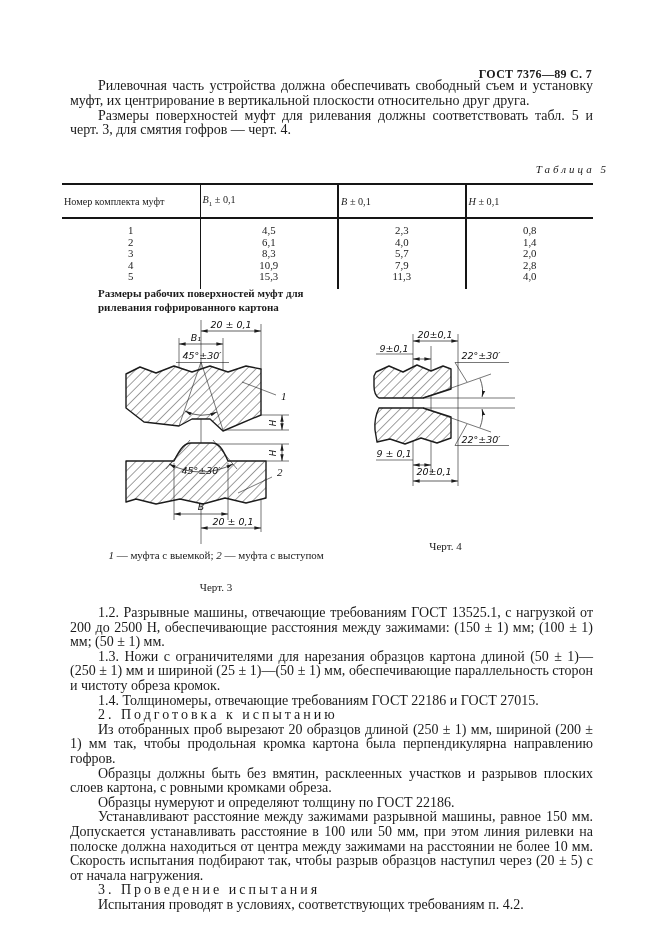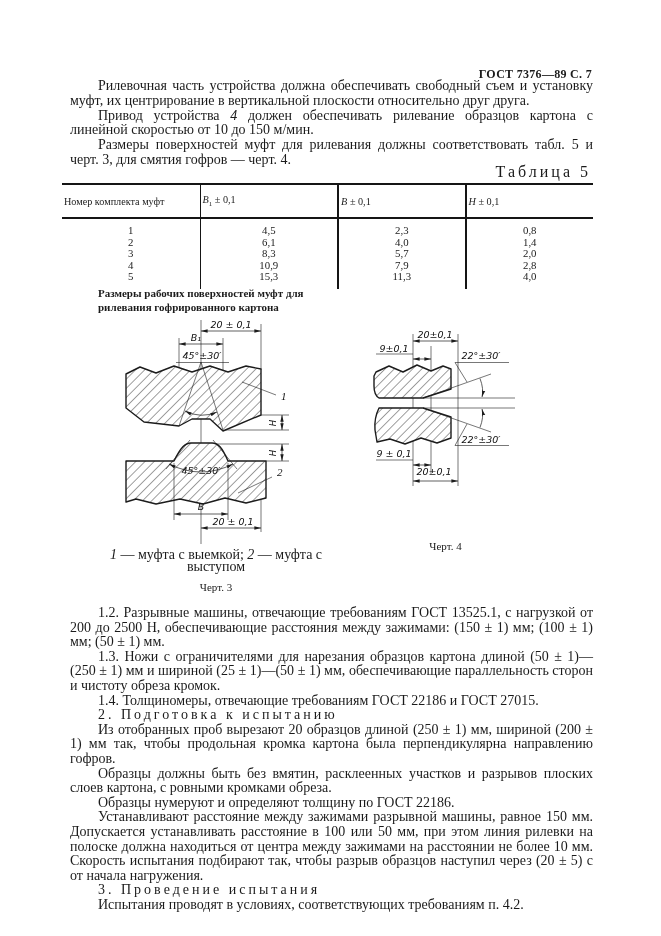--- a/index.html
+++ b/index.html
@@ -13,22 +13,22 @@
   .gost-header {
     position:absolute; top:46px; left:70px; right:69px;
     text-align:right; font-weight:bold; font-size:12px; letter-spacing:.3px;margin-top:21px;
   }
   .textblock { position:absolute; left:70px; width:523px; font-size:14px; line-height:14.8px; text-align:justify; }
   .intro { top:79px; }
   .sections { top:606px; line-height:14.6px; }
   .para { text-indent:28px; }
   .spaced { letter-spacing:3px; }
   .tbl-caption {
-    position:absolute; top:163px; right:70px;
-    font-size:16px; letter-spacing:3px;
+    position:absolute; top:163px; right:52px;
+    font-size:11px; letter-spacing:3px;font-style:italic;
   }
   table.t5 {
     position:absolute; top:183px; left:62px; width:531px;
     border-collapse:collapse; border-top:2.5px solid #151515;
     font-size:10.8px;
   }
   table.t5 thead tr { border-bottom:2.5px solid #151515; }
   table.t5 th { font-weight:normal; font-size:10.2px; padding:9px 2px; text-align:left; }
   table.t5 td { text-align:center; line-height:11.6px; padding:0 2px; }
   table.t5 tr.first td { padding-top:6px; }
@@ -40,21 +40,21 @@
   .fig-title {
     position:absolute; top:286px; font-weight:bold; font-size:11px;
     line-height:14px; text-align:left;
   }
   .fig-title.left  { left:98px;  width:250px; }
   .fig-title.right { left:356px; width:208px; }
   .svg3 { position:absolute; left:106px; top:316px; }
   .svg4 { position:absolute; left:363px; top:326px; }
   .fig-caption {
     position:absolute; left:106px; top:549px; width:220px;
-    font-size:14px; line-height:12px; text-align:center;
+    font-size:11px; line-height:12px; text-align:center;
   }
   .figno { position:absolute; font-size:11px; text-align:center; }
   .figno.f3 { left:106px; top:581px; width:220px; }
   .figno.f4 { left:363px; top:540px; width:165px; }
   
   .ol   { fill:url(#hatch); stroke:#1c1c1c; stroke-width:1.4; stroke-linejoin:round; }
   .thin { stroke:#1c1c1c; stroke-width:0.6; fill:none; }
   .diml { stroke:#1c1c1c; stroke-width:0.7; fill:none; }
   text.dim {
     font-family:"DejaVu Sans", sans-serif; font-style:italic;
@@ -65,21 +65,20 @@
 </style>
 </head>
 <body>
 
 <div class="page">
 
   <div class="gost-header">ГОСТ 7376—89 С. 7</div>
 
   <div class="textblock intro">
     <p class="para">Рилевочная часть устройства должна обеспечивать свободный съем и установку муфт, их центрирование в вертикальной плоскости относительно друг друга.</p>
-    <p class="para"><span>Привод устройства </span><i>4</i><span> должен обеспечивать рилевание образцов картона с линейной скоростью от 10 до 150  м/мин.</span></p>
     <p class="para">Размеры поверхностей муфт для рилевания должны соответствовать табл. 5 и черт. 3, для смятия гофров — черт. 4.</p>
   </div>
 
   <div class="tbl-caption">Таблица 5</div>
 
   <table class="t5">
     <colgroup>
         <col style="width:26%">
         <col style="width:26%">
         <col style="width:24%">

